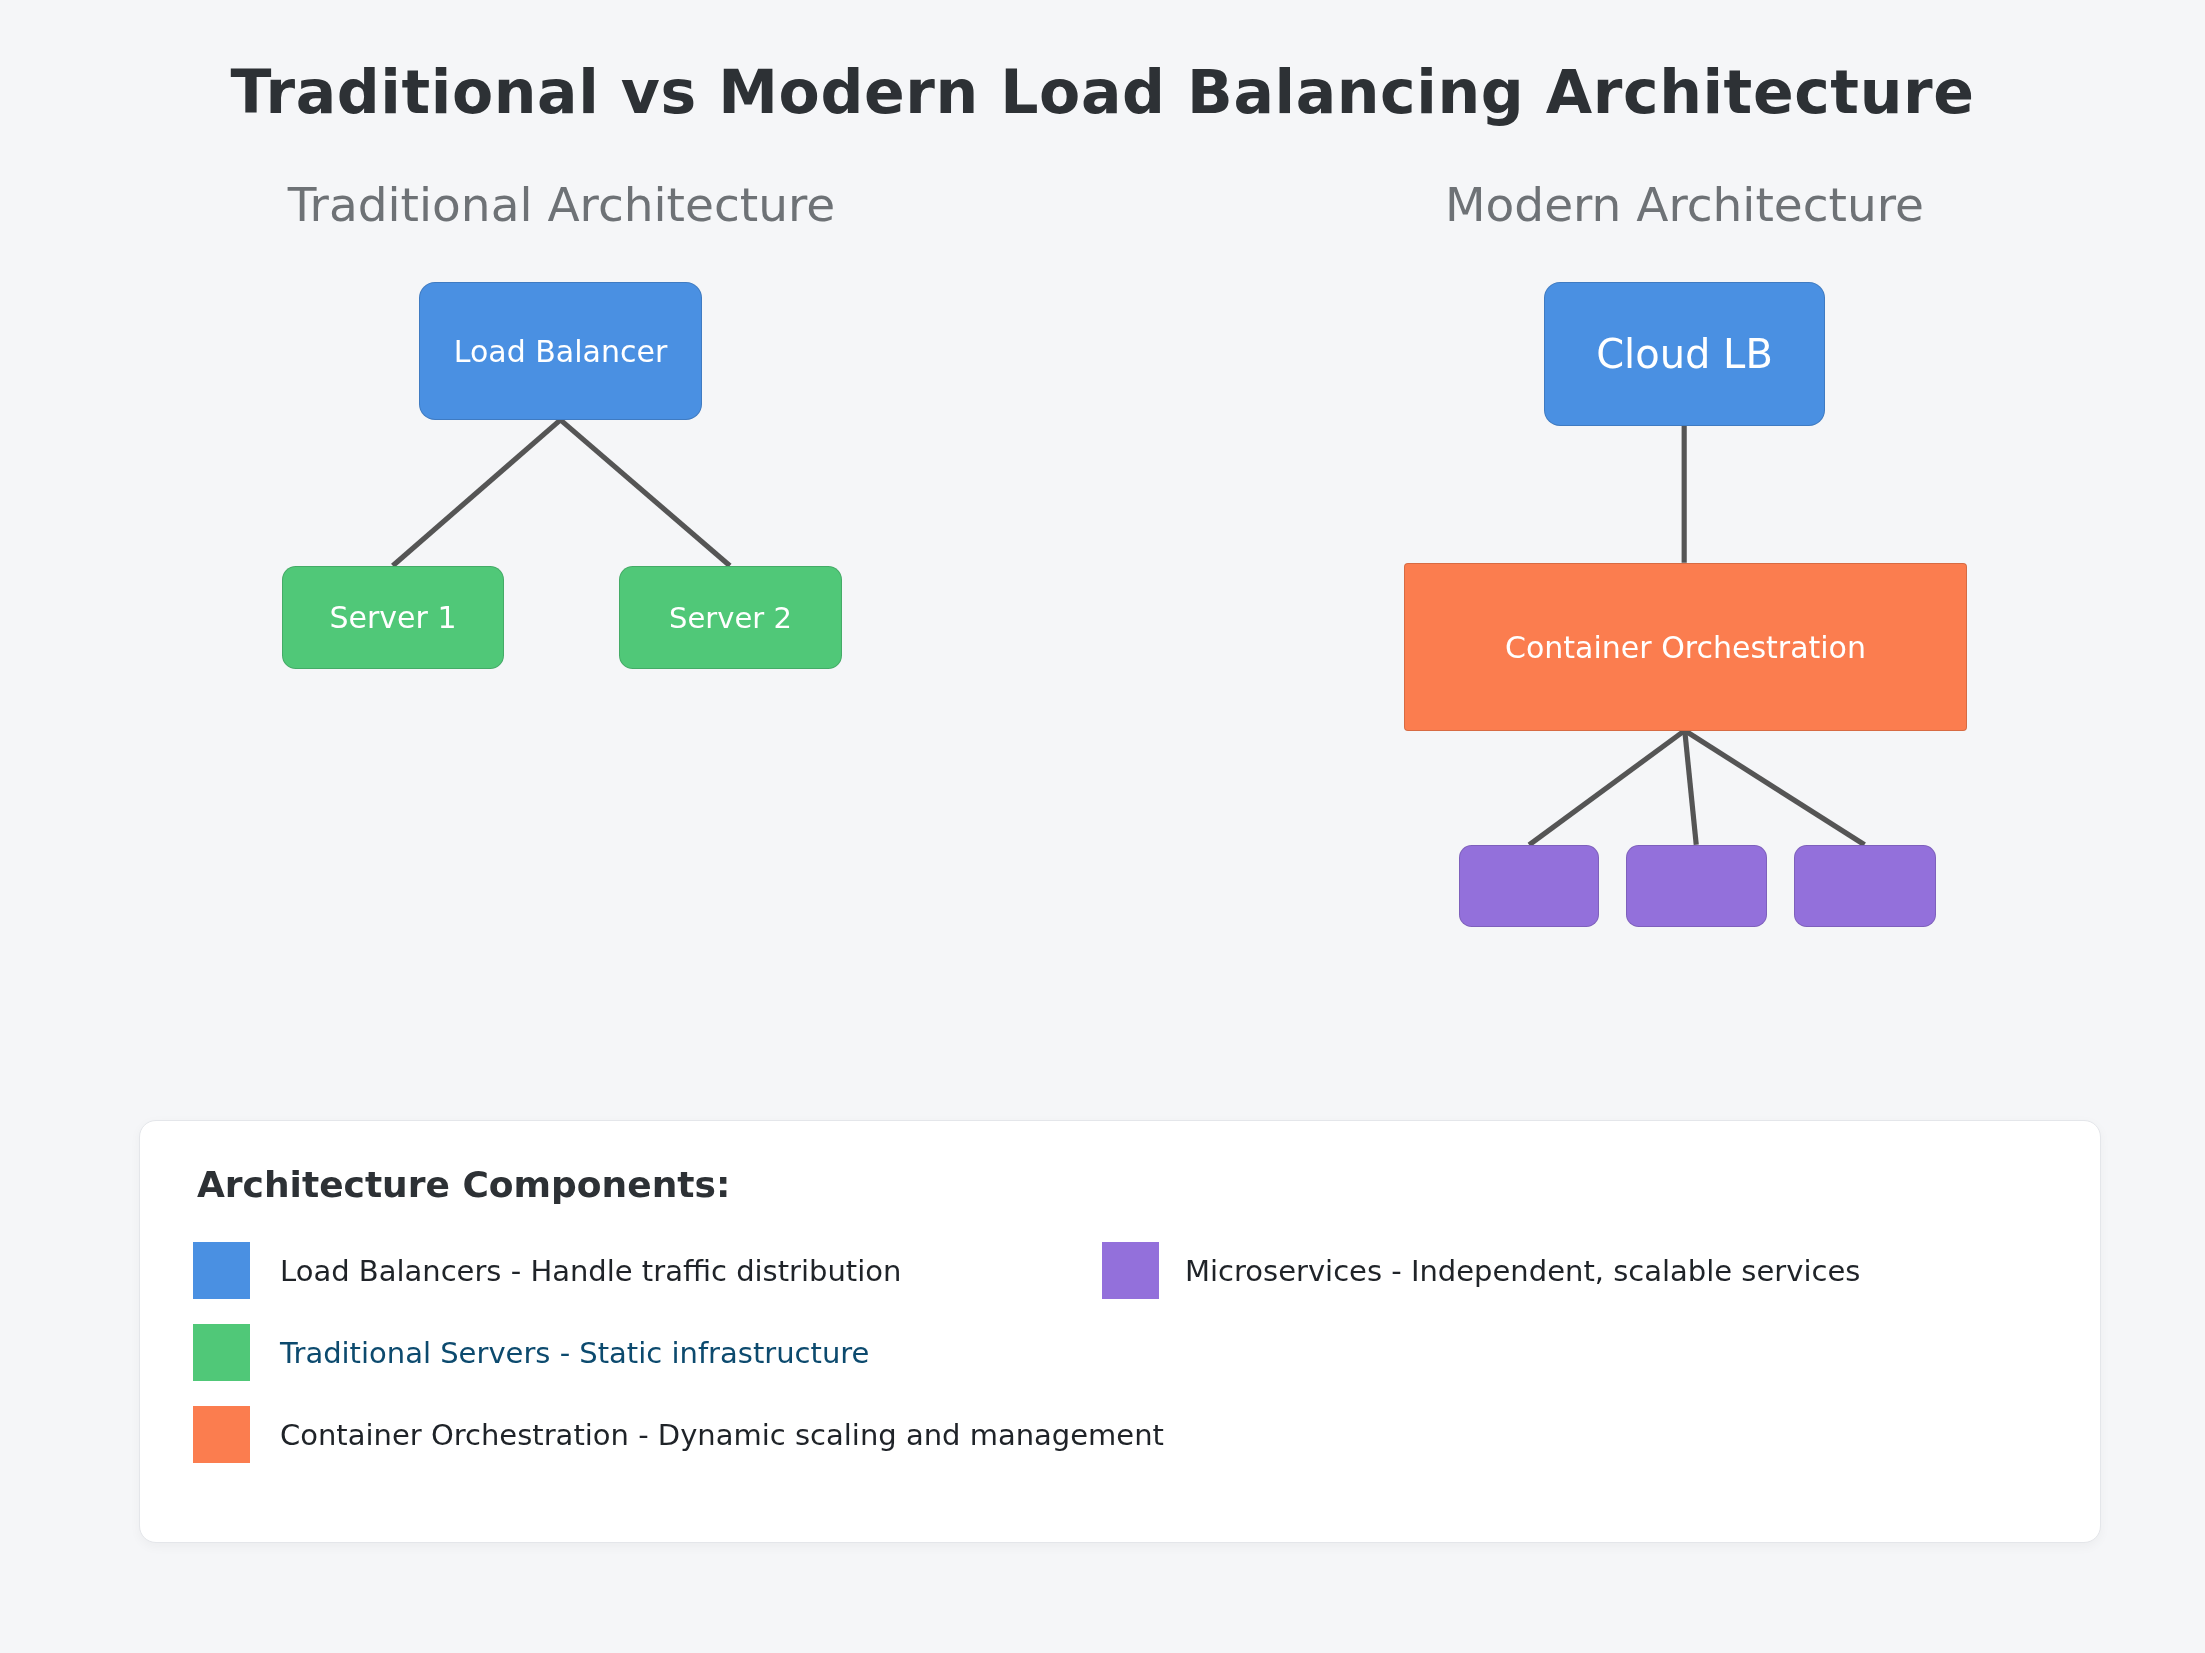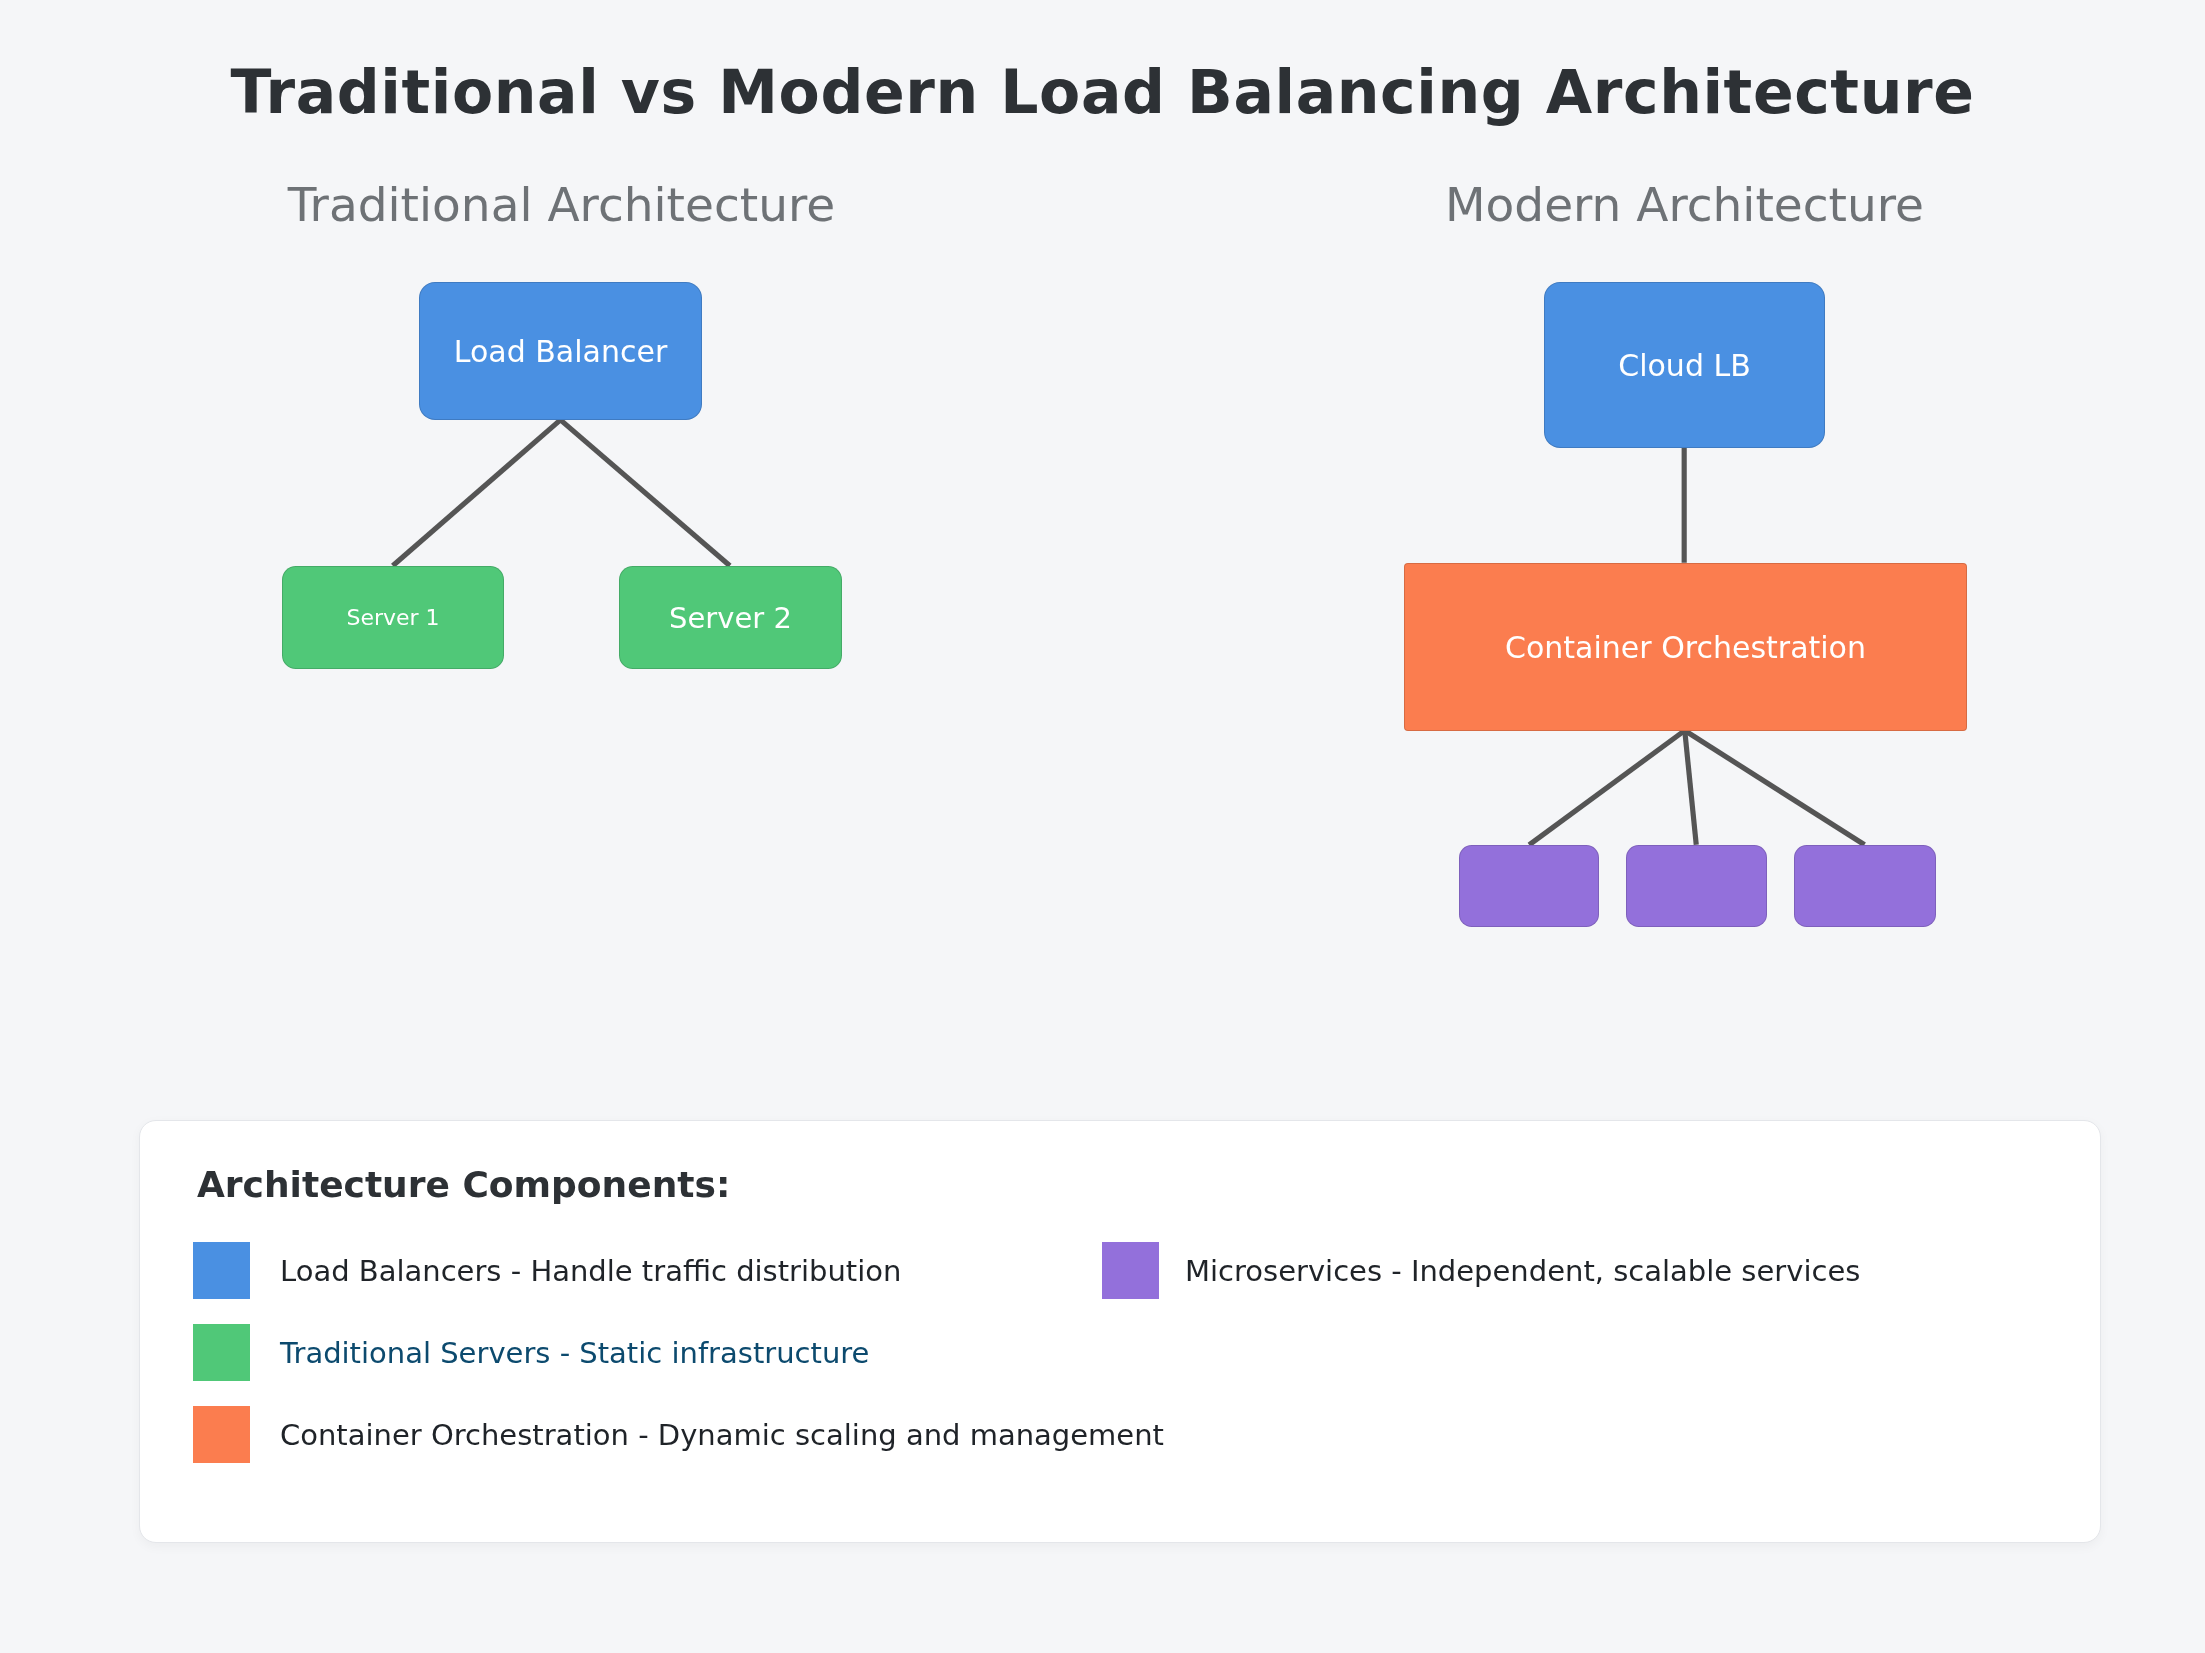--- a/index.html
+++ b/index.html
@@ -38,23 +38,23 @@
   .node {
     position: absolute;
     display: flex;
     align-items: center;
     justify-content: center;
     color: #ffffff;
     border: 1.7px solid rgba(0,0,0,0.14);
     box-sizing: border-box;
   }
   .node-lb        { left: 419px;  top: 282px;  width: 283px; height: 138px; border-radius: 16px; font-size: 30px; }
-  .node-server1   { left: 282px;  top: 566px;  width: 222px; height: 103px; border-radius: 13.8px; font-size: 22px; }
+  .node-server1   { left: 282px;  top: 566px;  width: 222px; height: 103px; border-radius: 13.8px; font-size: 30px; }
   .node-server2   { left: 619px; top: 566px;  width: 223px; height: 103px; border-radius: 13.8px; font-size: 29px; }
-  .node-cloudlb   { left: 1544px; top: 282px;  width: 281px; height: 166px; border-radius: 16px; font-size: 30px; }
+  .node-cloudlb   { left: 1544px; top: 282px;  width: 281px; height: 144px; border-radius: 16px; font-size: 40px; }
   .node-co        { left: 1404px; top: 563px;  width: 563px; height: 168px; border-radius: 4px; font-size: 30px; }
   .node-ms1       { left: 1459px; top: 845px; width: 140px; height: 82px; border-radius: 12.6px; }
   .node-ms2       { left: 1626px; top: 845px; width: 141px; height: 82px; border-radius: 12.6px; }
   .node-ms3       { left: 1794px; top: 845px; width: 142px; height: 82px; border-radius: 12.6px; }
 
   svg.connectors {
     position: absolute;
     left: 0; top: 0;
     width: 2205px; height: 1654px;
     pointer-events: none;

